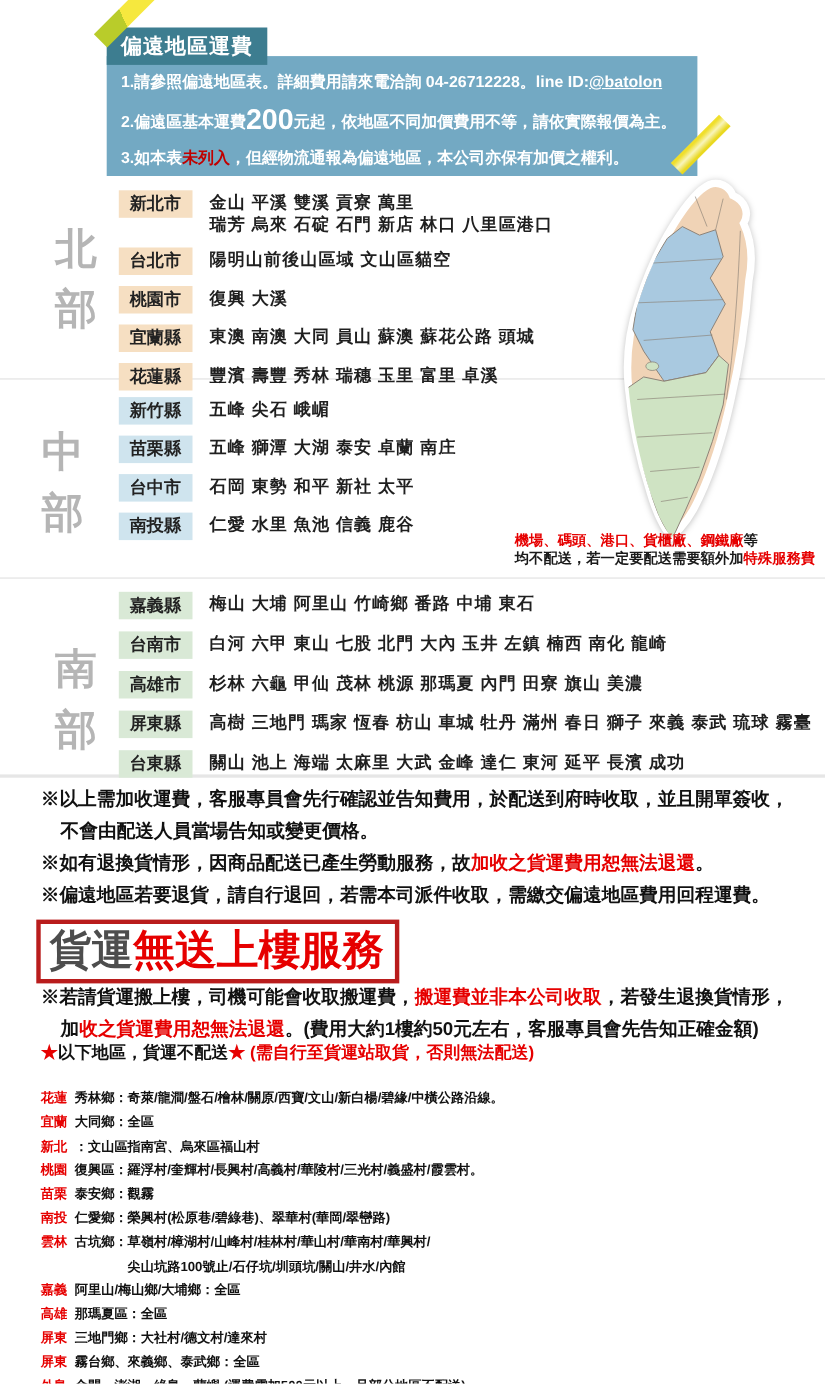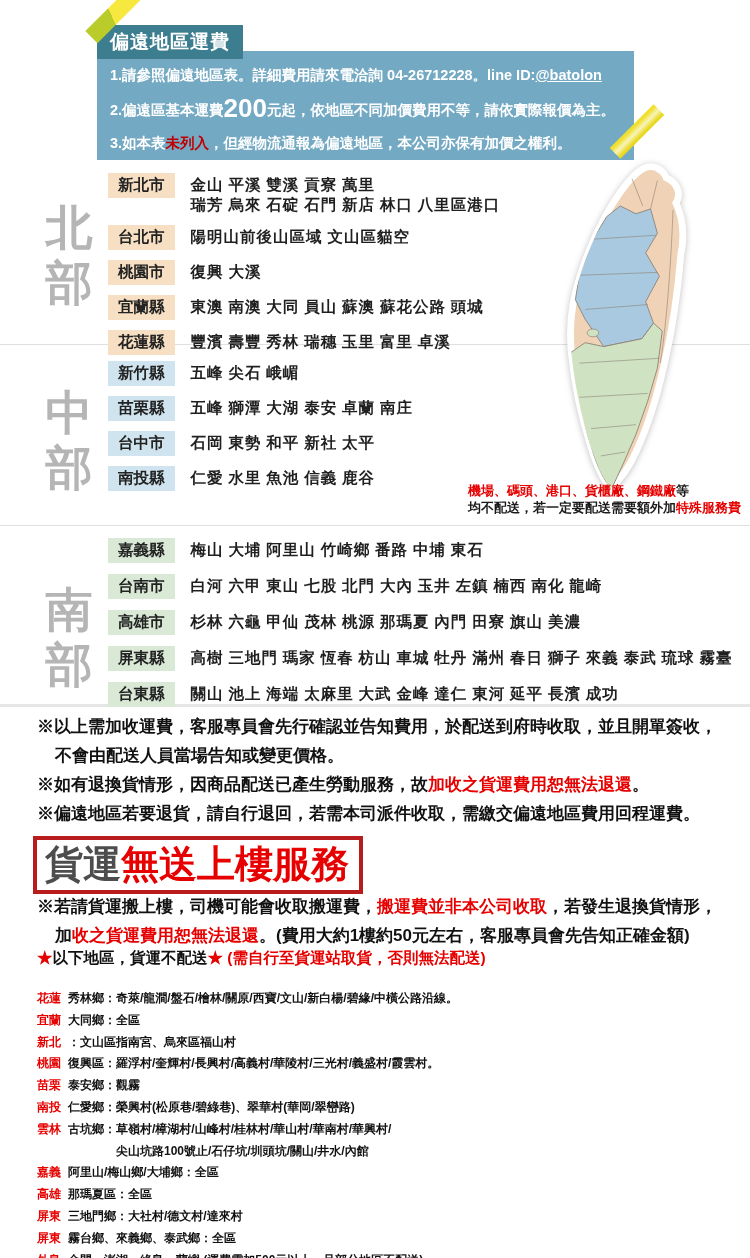--- a/index.html
+++ b/index.html
@@ -20,23 +20,23 @@
   .hline{line-height:33px;font-size:14.5px;font-weight:700;color:#fff;white-space:nowrap;}
   .hlink{text-decoration:underline;cursor:pointer;}
   .big{font-size:26px;vertical-align:-2px;}
   .red-w{color:#c00000;}
 
   
   .divider{position:absolute;left:0;width:750px;background:#e0e0e0;height:1px;z-index:1;}
   .divider.thick{height:3px;background:#e6e6e6;}
 
   
-  .sec-label{font-size:47px;font-weight:700;color:#b5b5b5;line-height:55px;
+  .sec-label{font-size:38px;font-weight:700;color:#b5b5b5;line-height:55px;
     width:54px;text-align:center;z-index:2;}
-  .rows{z-index:2;font-family:Liberation Serif, serif;}
+  .rows{z-index:2;}
   .row{display:flex;align-items:flex-start;}
   .county{flex:0 0 auto;padding:2px 10px;font-weight:700;font-size:15.5px;
     margin-right:16px;color:#222;white-space:nowrap;}
   .north .county{background:#f6dfc2;}
   .central .county{background:#cfe4ee;}
   .south .county{background:#d9e9d6;}
   .areas{font-size:15.5px;font-weight:600;color:#1f1f1f;white-space:pre-line;
     line-height:20px;padding-top:2px;letter-spacing:1px;}
   .north .row{margin-bottom:10px;}
   .central .row{margin-bottom:10px;}
@@ -107,21 +107,21 @@
     <div class="row">
         <span class="county">宜蘭縣</span>
         <span class="areas">東澳 南澳 大同 員山 蘇澳 蘇花公路 頭城</span>
       </div>
     <div class="row">
         <span class="county">花蓮縣</span>
         <span class="areas">豐濱 壽豐 秀林 瑞穗 玉里 富里 卓溪</span>
       </div>
   </div>
 
-  <div class="sec-label abs" style="left:42px;top:385px;">中部</div>
+  <div class="sec-label abs" style="left:30px;top:385px;">中部</div>
   <div class="rows central abs" style="left:108px;top:361px;width:440px;">
     <div class="row">
         <span class="county">新竹縣</span>
         <span class="areas">五峰 尖石 峨嵋</span>
       </div>
     <div class="row">
         <span class="county">苗栗縣</span>
         <span class="areas">五峰 獅潭 大湖 泰安 卓蘭 南庄</span>
       </div>
     <div class="row">

